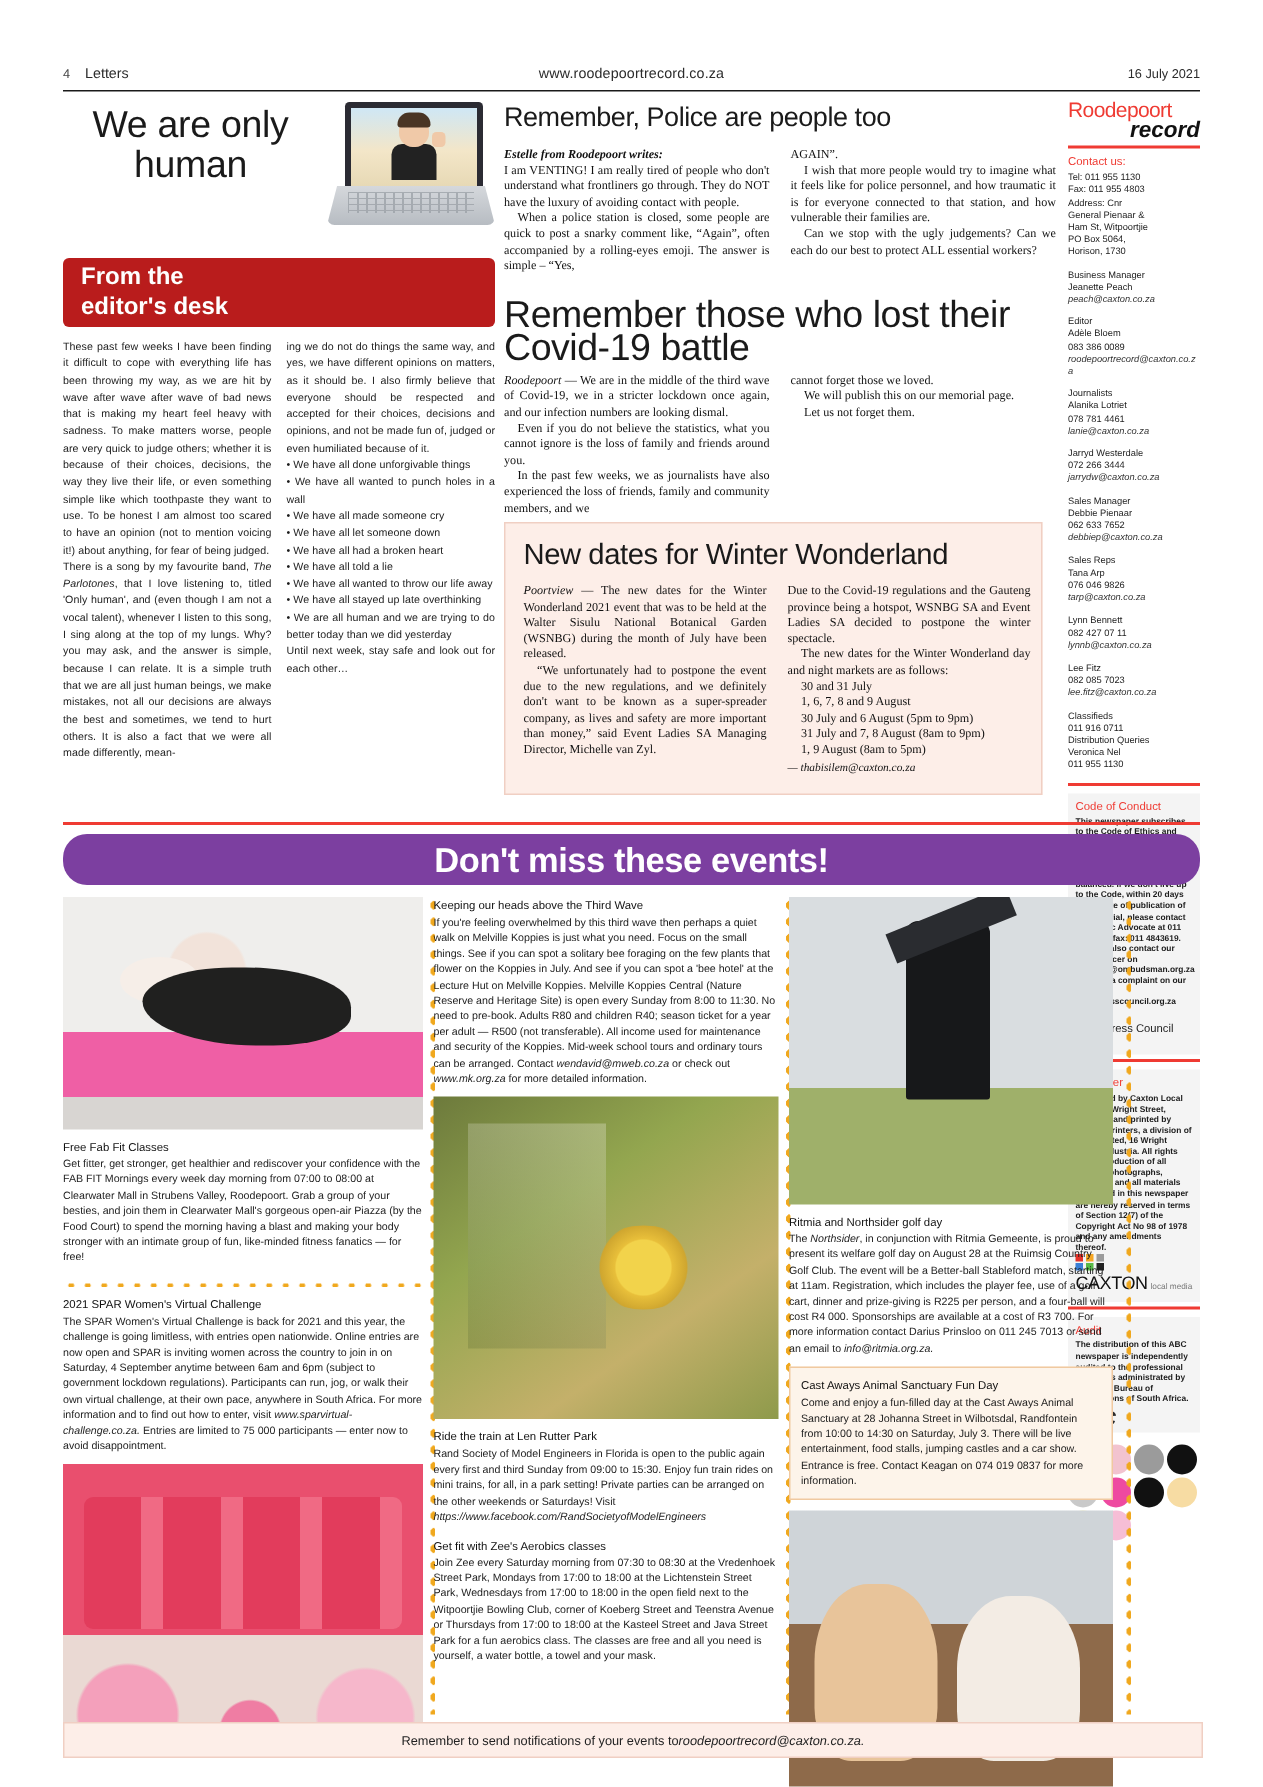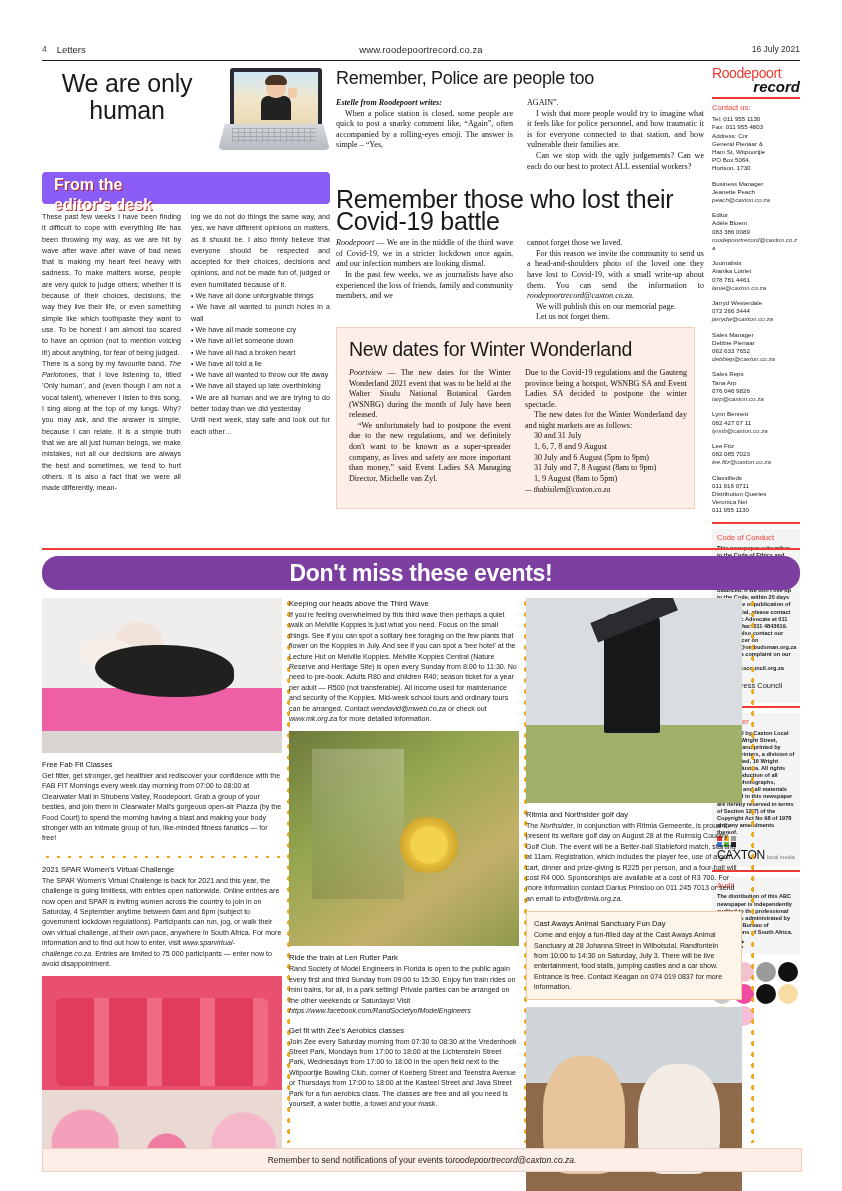--- a/index.html
+++ b/index.html
@@ -36,21 +36,21 @@
   .avt-head{position:absolute;left:50%;top:5px;transform:translateX(-50%);width:20px;height:21px;border-radius:50% 50% 45% 45%;background:#f0c9a8;}
   .avt-hair{position:absolute;left:50%;top:3px;transform:translateX(-50%);width:22px;height:10px;border-radius:11px 11px 3px 3px;background:#4a3524;}
   .avt-body{position:absolute;left:50%;top:24px;transform:translateX(-50%);width:30px;height:24px;border-radius:7px 7px 0 0;background:#222;}
   .avt-hand{position:absolute;left:54px;top:16px;width:9px;height:10px;border-radius:3px;background:#f0c9a8;}
   .kb{position:absolute;left:0;top:58px;width:112px;height:26px;background:linear-gradient(180deg,#d5d8dc,#b7bcc2);
       border-radius:2px 2px 5px 5px;clip-path:polygon(6% 0,94% 0,100% 100%,0 100%);}
   .kb-keys{position:absolute;left:14px;top:62px;width:84px;height:14px;background:
      repeating-linear-gradient(180deg,#9aa0a6 0 1px,transparent 1px 4px),
      repeating-linear-gradient(90deg,#9aa0a6 0 1px,transparent 1px 6px);opacity:.75;}
 
-  .from-desk{margin-top:6px;width:288px;height:32px;background:#8b5cf6;border-radius:4px;position:relative;}
+  .from-desk{margin-top:6px;width:288px;height:46px;background:#b91c1c;border-radius:4px;position:relative;}
   .from-desk span{position:absolute;left:12px;color:#fff;font-weight:bold;font-size:16px;line-height:21px;
     text-shadow:1px 1px 0 #b5241d;}
   .fd1{top:2px;} .fd2{top:22px;}
 
   .twocol{display:flex;gap:10px;margin-top:8px;}
   .twocol .c{width:139px;}
   .body-s{font-size:7.1px;line-height:11.3px;text-align:justify;color:#1c1c1c;letter-spacing:.05px;}
   .body-s p{margin:0 0 0 0;}
   .body-s .ital{font-style:italic;}
 
@@ -208,38 +208,39 @@
       </div>
     </div>
   </div>
 
   <div class="colM">
 
     <h2 class="hl">Remember, Police are people too</h2>
     <div class="mcols">
       <div class="mc serif2">
         <p class="ni lead">Estelle from Roodepoort writes:</p>
+        <p class="ni">I am VENTING! I am really tired of people who don't understand what frontliners go through. They do NOT have the luxury of avoiding contact with people.</p>
         <p>When a police station is closed, some people are quick to post a snarky comment like, “Again”, often accompanied by a rolling-eyes emoji. The answer is simple – “Yes,</p>
       </div>
       <div class="mc serif2">
         <p class="ni">AGAIN”.</p>
         <p>I wish that more people would try to imagine what it feels like for police personnel, and how traumatic it is for everyone connected to that station, and how vulnerable their families are.</p>
         <p>Can we stop with the ugly judgements? Can we each do our best to protect ALL essential workers?</p>
       </div>
     </div>
 
     <h2 class="hl2" style="margin-top:16px;">Remember those who lost their Covid-19 battle</h2>
     <div class="mcols">
       <div class="mc serif2">
         <p class="ni"><span class="lead" style="font-weight:normal">Roodepoort</span> <span>— We are in the middle of the third wave of Covid-19, we in a stricter lockdown once again, and our infection numbers are looking dismal.</span></p>
+        <p>Even if you do not believe the statistics, what you cannot ignore is the loss of family and friends around you.</p>
         <p>In the past few weeks, we as journalists have also experienced the loss of friends, family and community members, and we</p>
       </div>
       <div class="mc serif2">
         <p class="ni">cannot forget those we loved.</p>
-        <p><span>For this reason we invite the community to send us a head-and-shoulders photo of the loved one they have lost to Covid-19, with a small write-up about them. You can send the information to </span><span class="ital" style="font-style:italic">roodepoortrecord@caxton.co.za.</span></p>
         <p>We will publish this on our memorial page.</p>
         <p>Let us not forget them.</p>
       </div>
     </div>
 
     <div class="wwbox">
       <h2>New dates for Winter Wonderland</h2>
       <div class="mcols">
         <div class="mc serif2">
           <p class="ni"><span class="lead" style="font-weight:normal">Poortview</span> <span>— The new dates for the Winter Wonderland 2021 event that was to be held at the Walter Sisulu National Botanical Garden (WSNBG) during the month of July have been released.</span></p>

